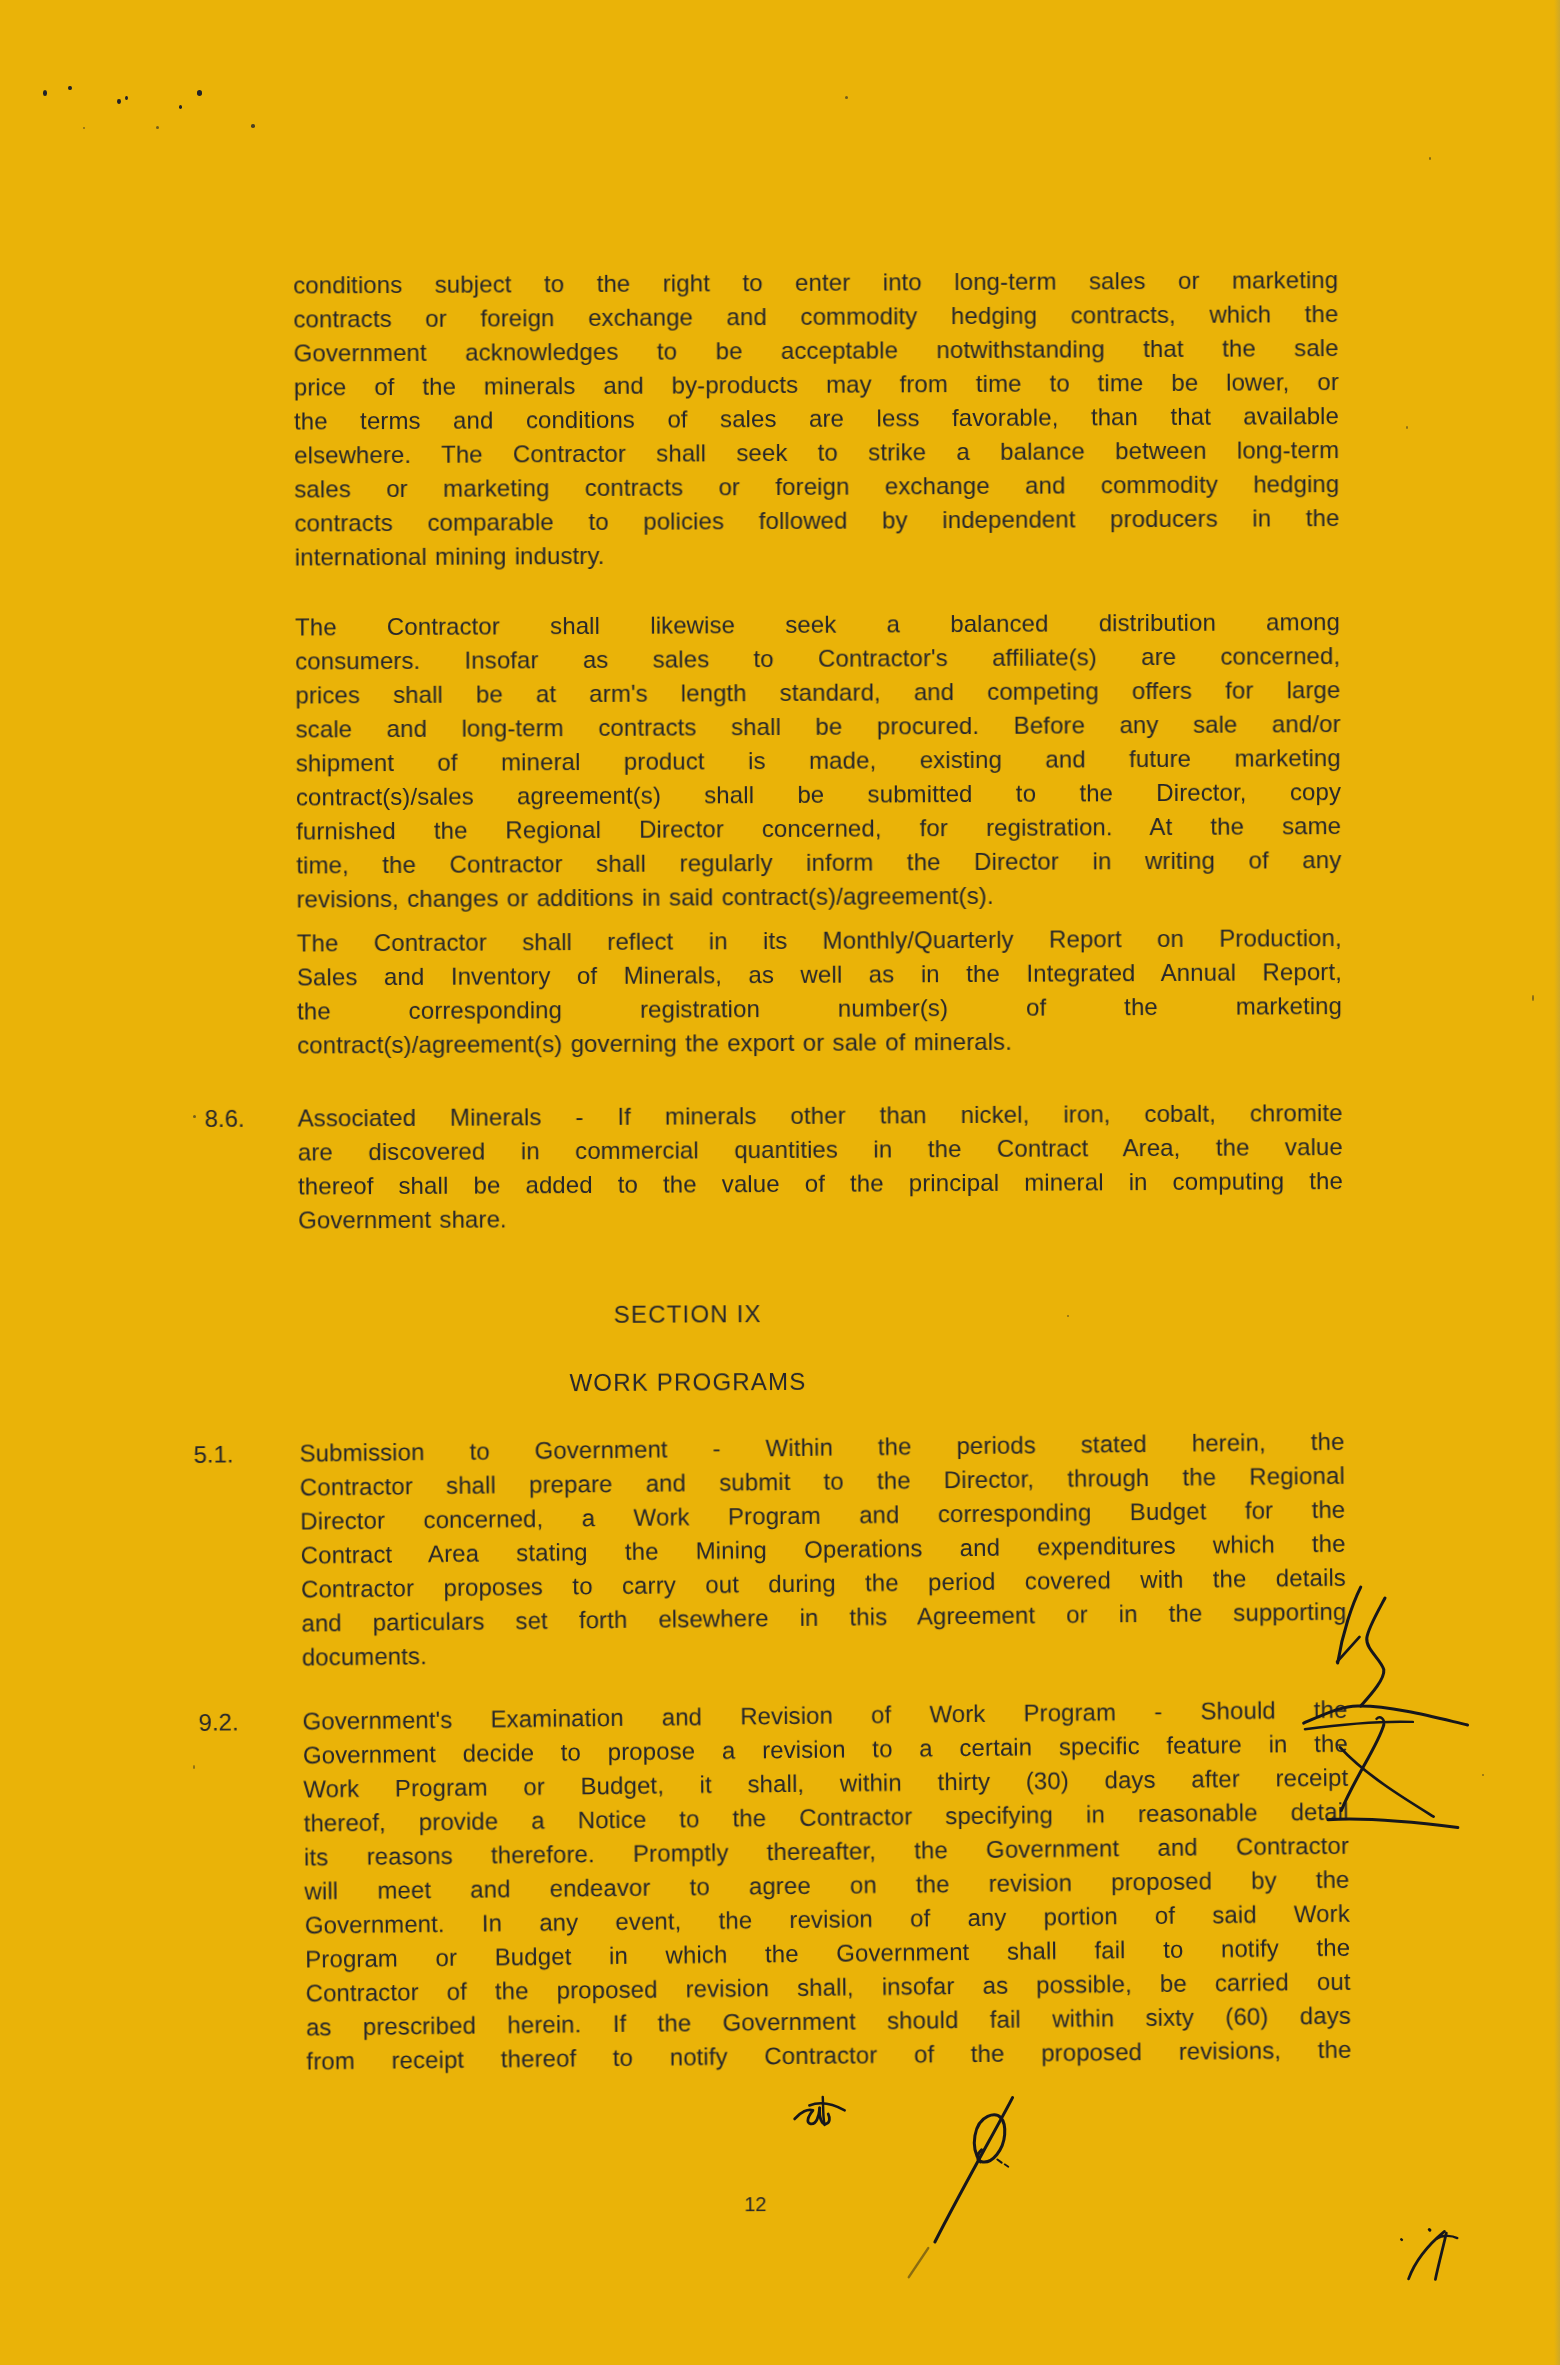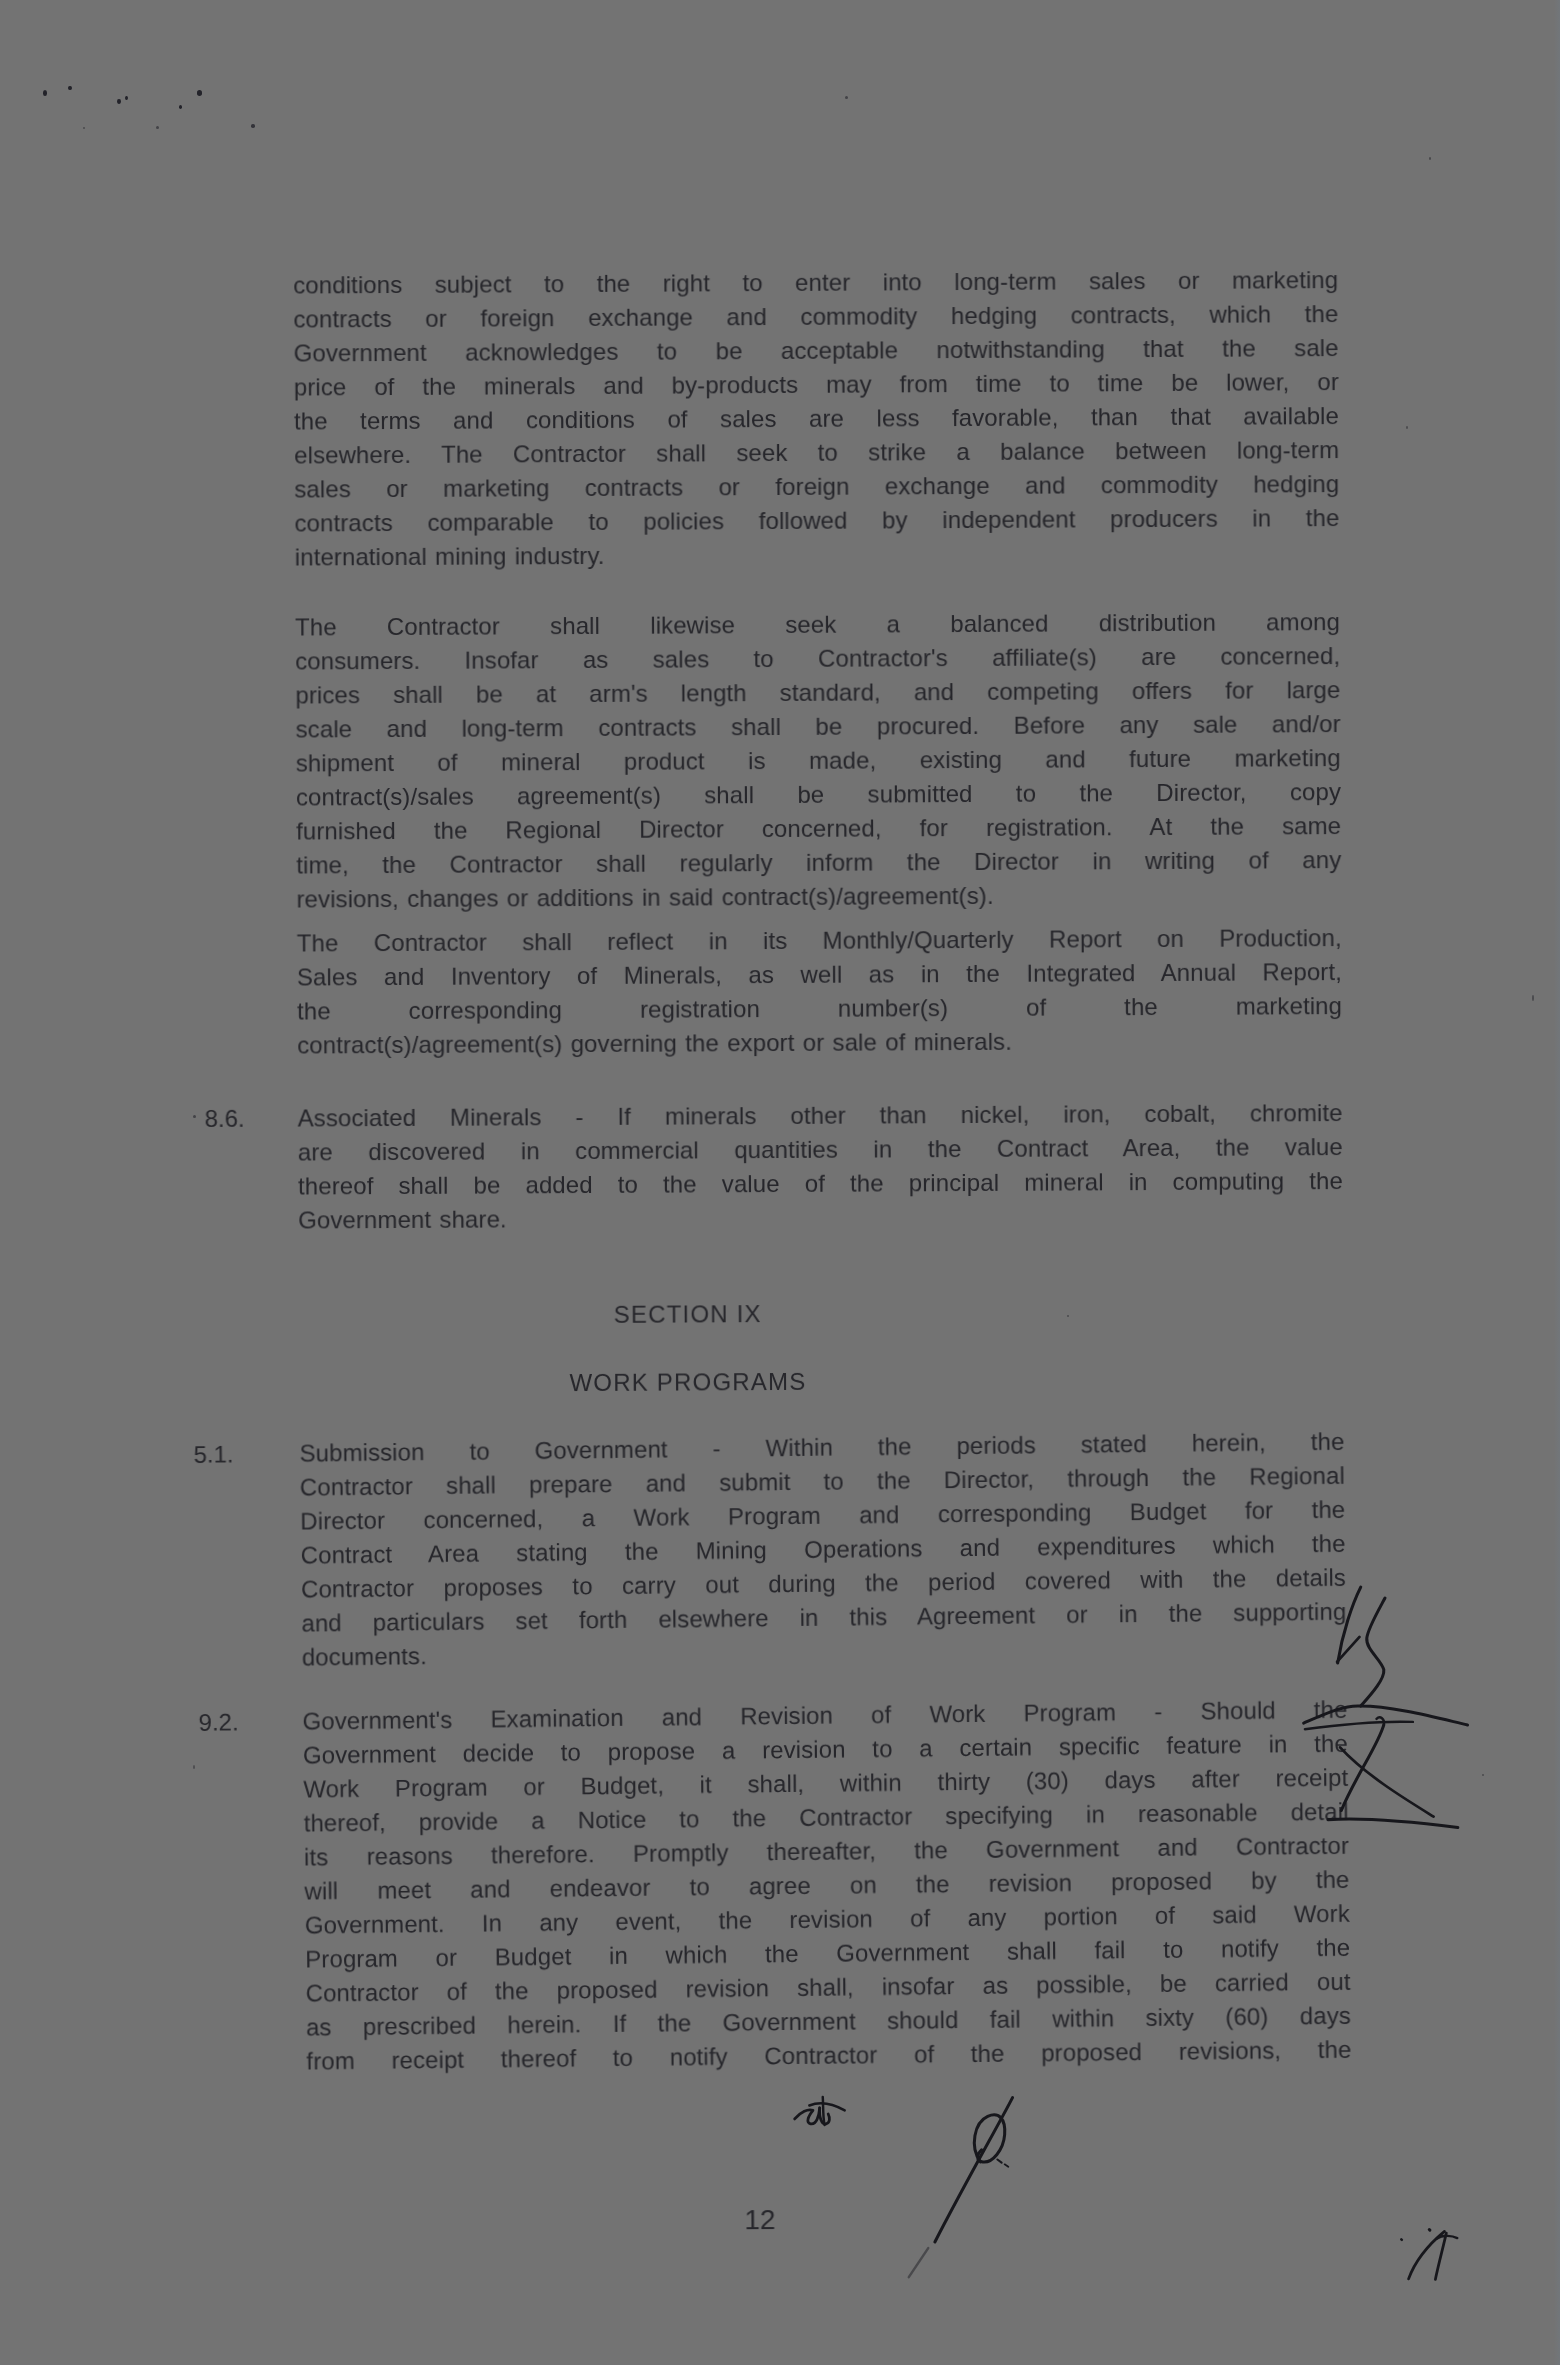--- a/index.html
+++ b/index.html
@@ -1,33 +1,33 @@
 <!DOCTYPE html>
 <html style="font-size:9.7px"><head>
 <meta charset="utf-8">
 <style>
   html,body{margin:0;padding:0;background:#dfe6ec;}
   .page{
     position:relative;width:1560px;height:2366px;margin:0 auto;
-    background:#737373;overflow:hidden;
+    background:#eab308;overflow:hidden;
     font-family:"Liberation Sans",sans-serif;color:#26262b;
   }
   .edge-shade{position:absolute;top:0;right:0;width:6px;height:100%;
     background:linear-gradient(to left,rgba(110,130,150,.22),rgba(110,130,150,0));}
   .content{position:absolute;left:0;top:0;width:100%;height:100%;
     transform:rotate(-0.3deg);transform-origin:780px 1183px;filter:blur(0.2px);}
   .block{position:absolute;font-size:24px;line-height:34px;}
   .para{left:298px;width:1045px;}
   .tline{text-align:justify;text-align-last:justify;-moz-text-align-last:justify;
     letter-spacing:0.1px;word-spacing:1.5px;white-space:normal;}
   .tline-last{text-align:left;text-align-last:left;-moz-text-align-last:left;}
   .clause-num{position:absolute;font-size:24px;line-height:34px;text-align:right;}
   .heading{position:absolute;left:0;width:1374px;text-align:center;
     font-size:24px;letter-spacing:1.2px;}
-  .page-number{position:absolute;font-size:28px;line-height:30px;margin-top:16px;}
+  .page-number{position:absolute;font-size:20px;line-height:30px;}
   .lower-group{position:absolute;left:0;top:0;width:100%;height:100%;
     transform:rotate(-0.35deg);transform-origin:298px 1435px;}
   .speck{position:absolute;background:#23232a;border-radius:50%;}
   svg.sig{position:absolute;overflow:visible;}
   .sig path{fill:none;stroke:#17171c;stroke-linecap:round;stroke-linejoin:round;}
 </style>
 </head>
 <body>
 
 <div class="page">

